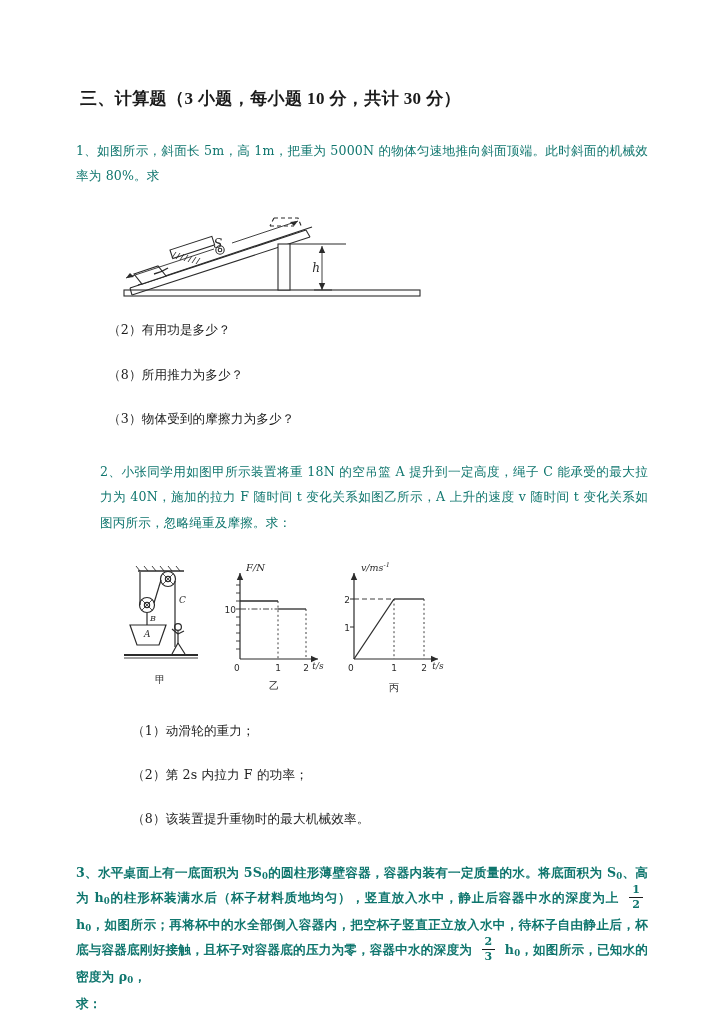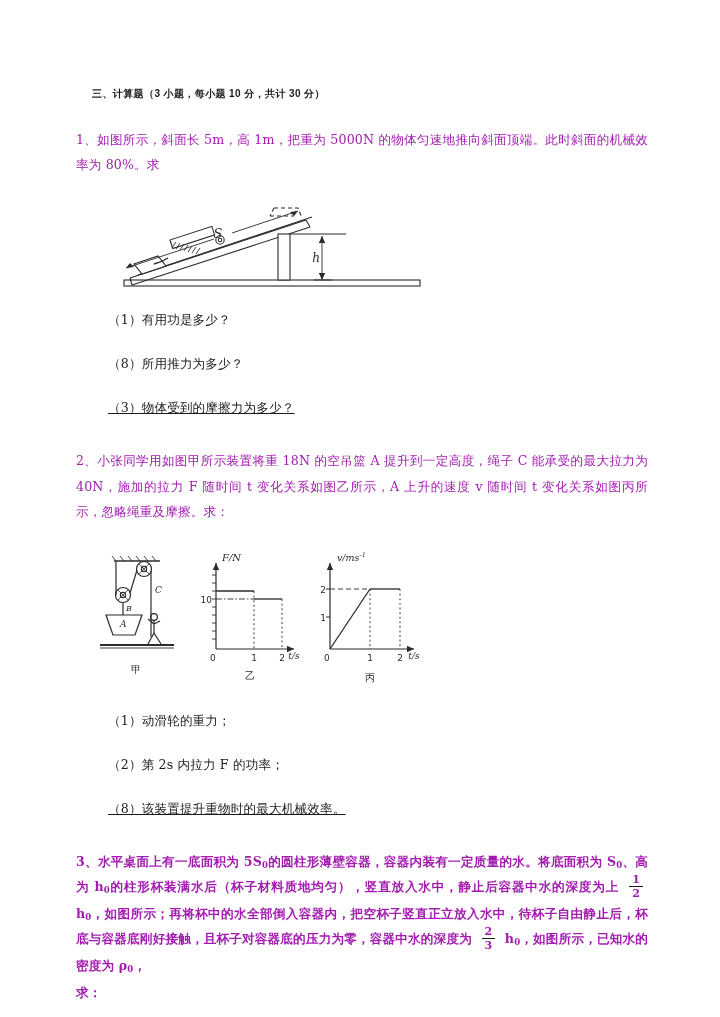--- a/index.html
+++ b/index.html
@@ -20,55 +20,55 @@
     box-sizing: border-box;
   }
   .content {
     position: absolute;
     left: 76px;
     top: 86px;
     width: 572px;
   }
 
   .section-heading {
-    font-family: Liberation Sans, sans-serif;
+    font-family: Liberation Serif, serif;
     font-weight: bold;
-    font-size: 10px;
+    font-size: 17px;
     color: #1a1a1a;
     letter-spacing: 0.4px;
-    margin: 0 0 26px 16px;
+    margin: 0 0 26px 4px;
     line-height: 1.5;
   }
 
   .q-block {
     margin-bottom: 4px;
   }
   .q-text {
     font-size: 12.6px;
-    color: #a21caf;
+    color: #0f766e;
     line-height: 2.02;
     text-align: justify;
     letter-spacing: 0.15px;
     margin: 0;
   }
 
   .subq-list {
     margin: 14px 0 0 0;
     padding: 0;
     list-style: none;
   }
   .subq {
     font-size: 12.6px;
     color: #1c1c1c;
     line-height: 1.6;
     margin: 0 0 24px 0;
     padding-left: 32px;
     letter-spacing: 0.15px;
   }
-  .subq:last-child { margin-bottom: 0; text-decoration: underline; }
+  .subq:last-child { margin-bottom: 0; }
 
   
   .frac {
     display: inline-block;
     vertical-align: middle;
     text-align: center;
     font-size: 11px;
     line-height: 1.05;
     margin: 0 5px;
     position: relative;
@@ -146,27 +146,27 @@
             <path d="M 212 40 l -3.2 7 l 6.4 0 z" fill="#2b2b2b" stroke="none"></path>
             <path d="M 212 84 l -3.2 -7 l 6.4 0 z" fill="#2b2b2b" stroke="none"></path>
             <path d="M 204 84 L 222 84" stroke-width="0.9"></path>
           </g>
           <text x="108" y="42" font-family="DejaVu Serif, serif" font-style="italic" font-size="13" fill="#2b2b2b" text-anchor="middle">S</text>
           <text x="206" y="66" font-family="DejaVu Serif, serif" font-style="italic" font-size="12" fill="#2b2b2b" text-anchor="middle">h</text>
         </svg>
       </div>
 
       <ul class="subq-list">
-        <li class="subq">（1）有用功是多少？</li>
+        <li class="subq">（2）有用功是多少？</li>
         <li class="subq">（8）所用推力为多少？</li>
         <li class="subq">（3）物体受到的摩擦力为多少？</li>
       </ul>
     </div>
 
-    <div class="q-block" style="margin-top:30px;">
+    <div class="q-block" style="margin-top:30px;margin-left:24px;">
       <p class="q-text"><span>2、</span><span>小张同学用如图甲所示装置将重 18N 的空吊篮 A 提升到一定高度，绳子 C 能承受的最大拉力为 40N，施加的拉力 F 随时间 t 变化关系如图乙所示，A 上升的速度 v 随时间 t 变化关系如图丙所示，忽略绳重及摩擦。求：</span></p>
 
       <div class="fig-trio">
         <svg width="340" height="148" viewBox="0 0 340 148">
 
           <g stroke="#2b2b2b" fill="none" stroke-width="1.2">
 
             <path d="M 16 16 L 62 16" stroke-width="1.6"></path>
             <path d="M 18 16 l -4 -5 M 26 16 l -4 -5 M 34 16 l -4 -5 M 42 16 l -4 -5 M 50 16 l -4 -5 M 58 16 l -4 -5" stroke-width="0.9"></path>
 

